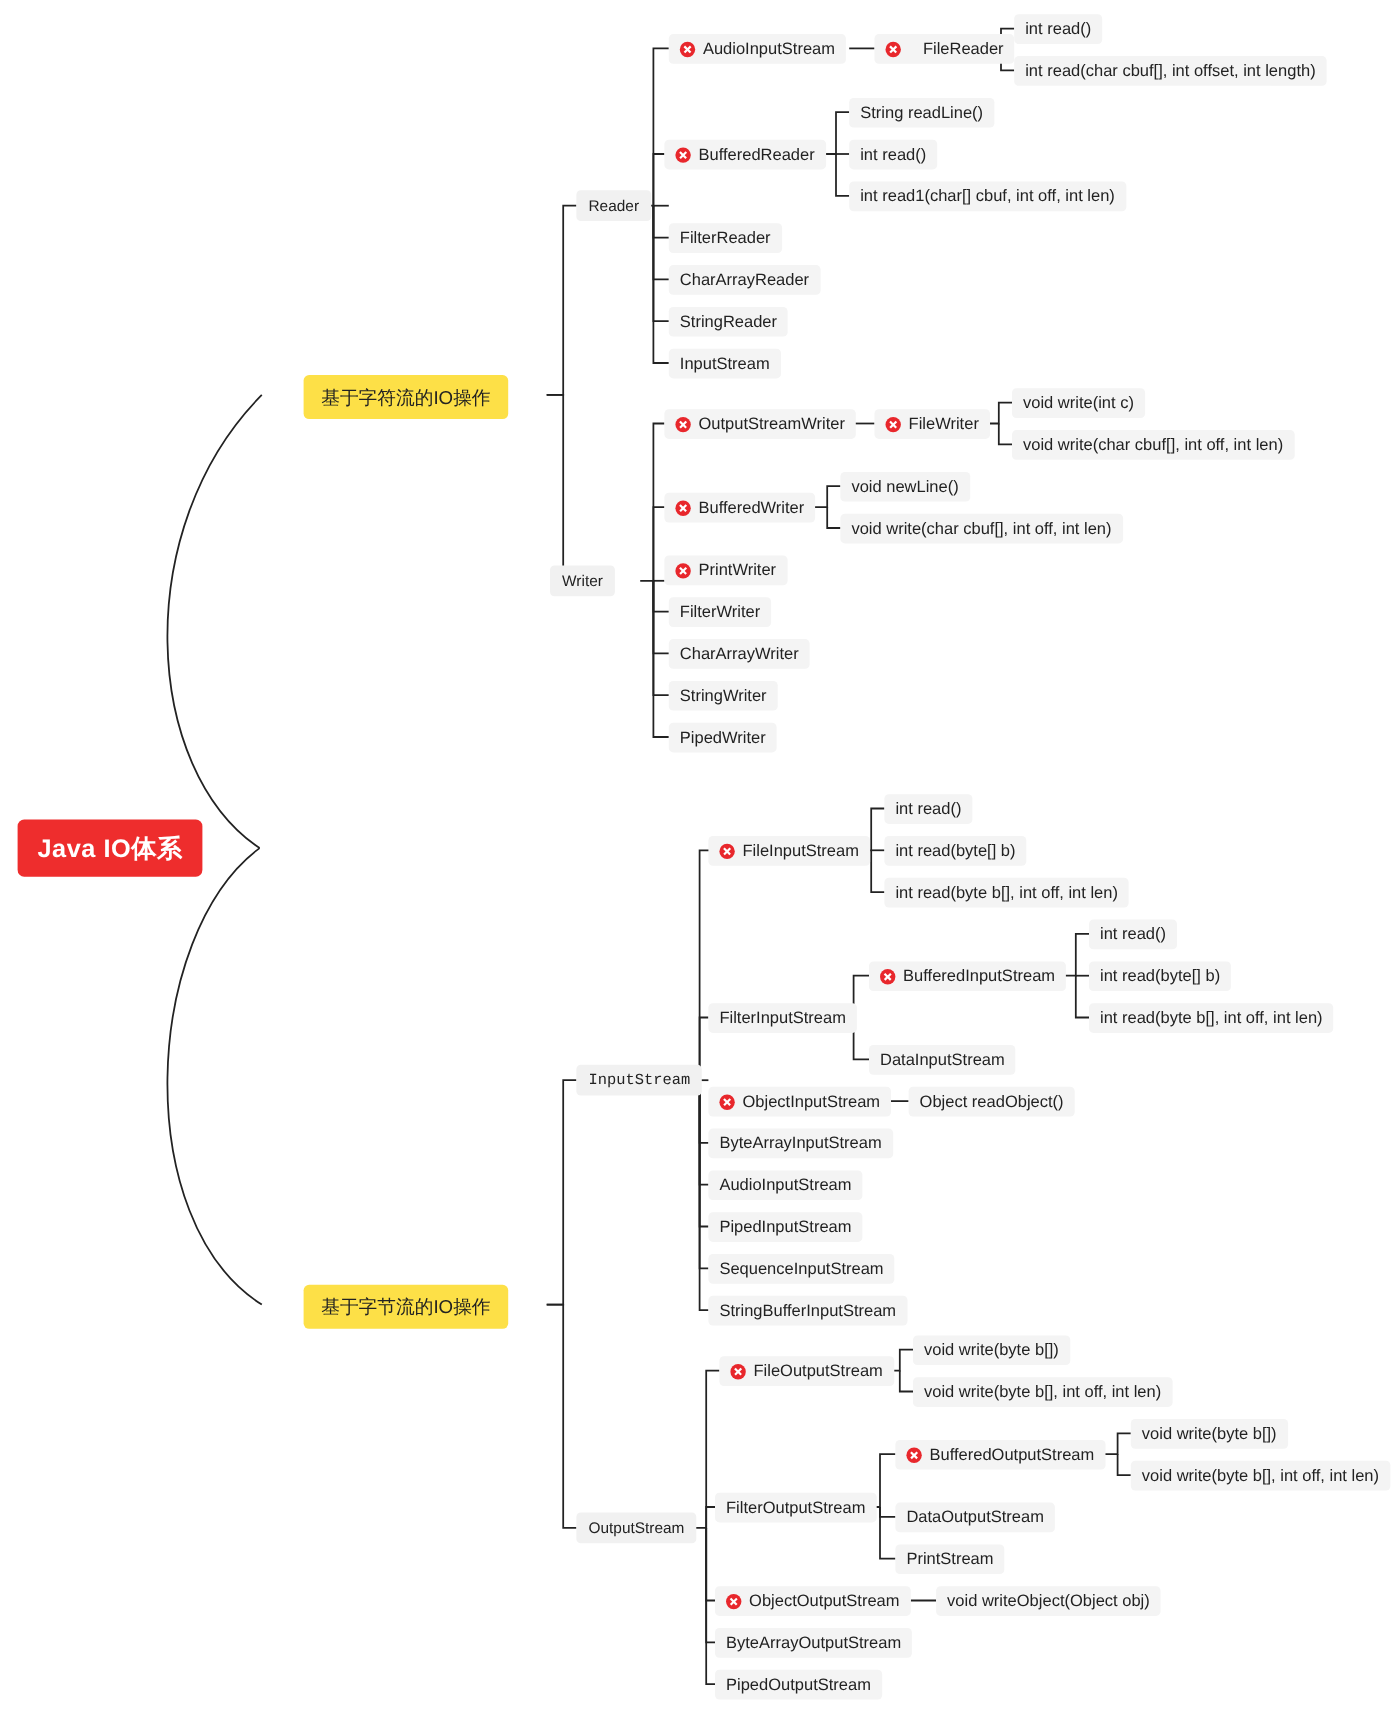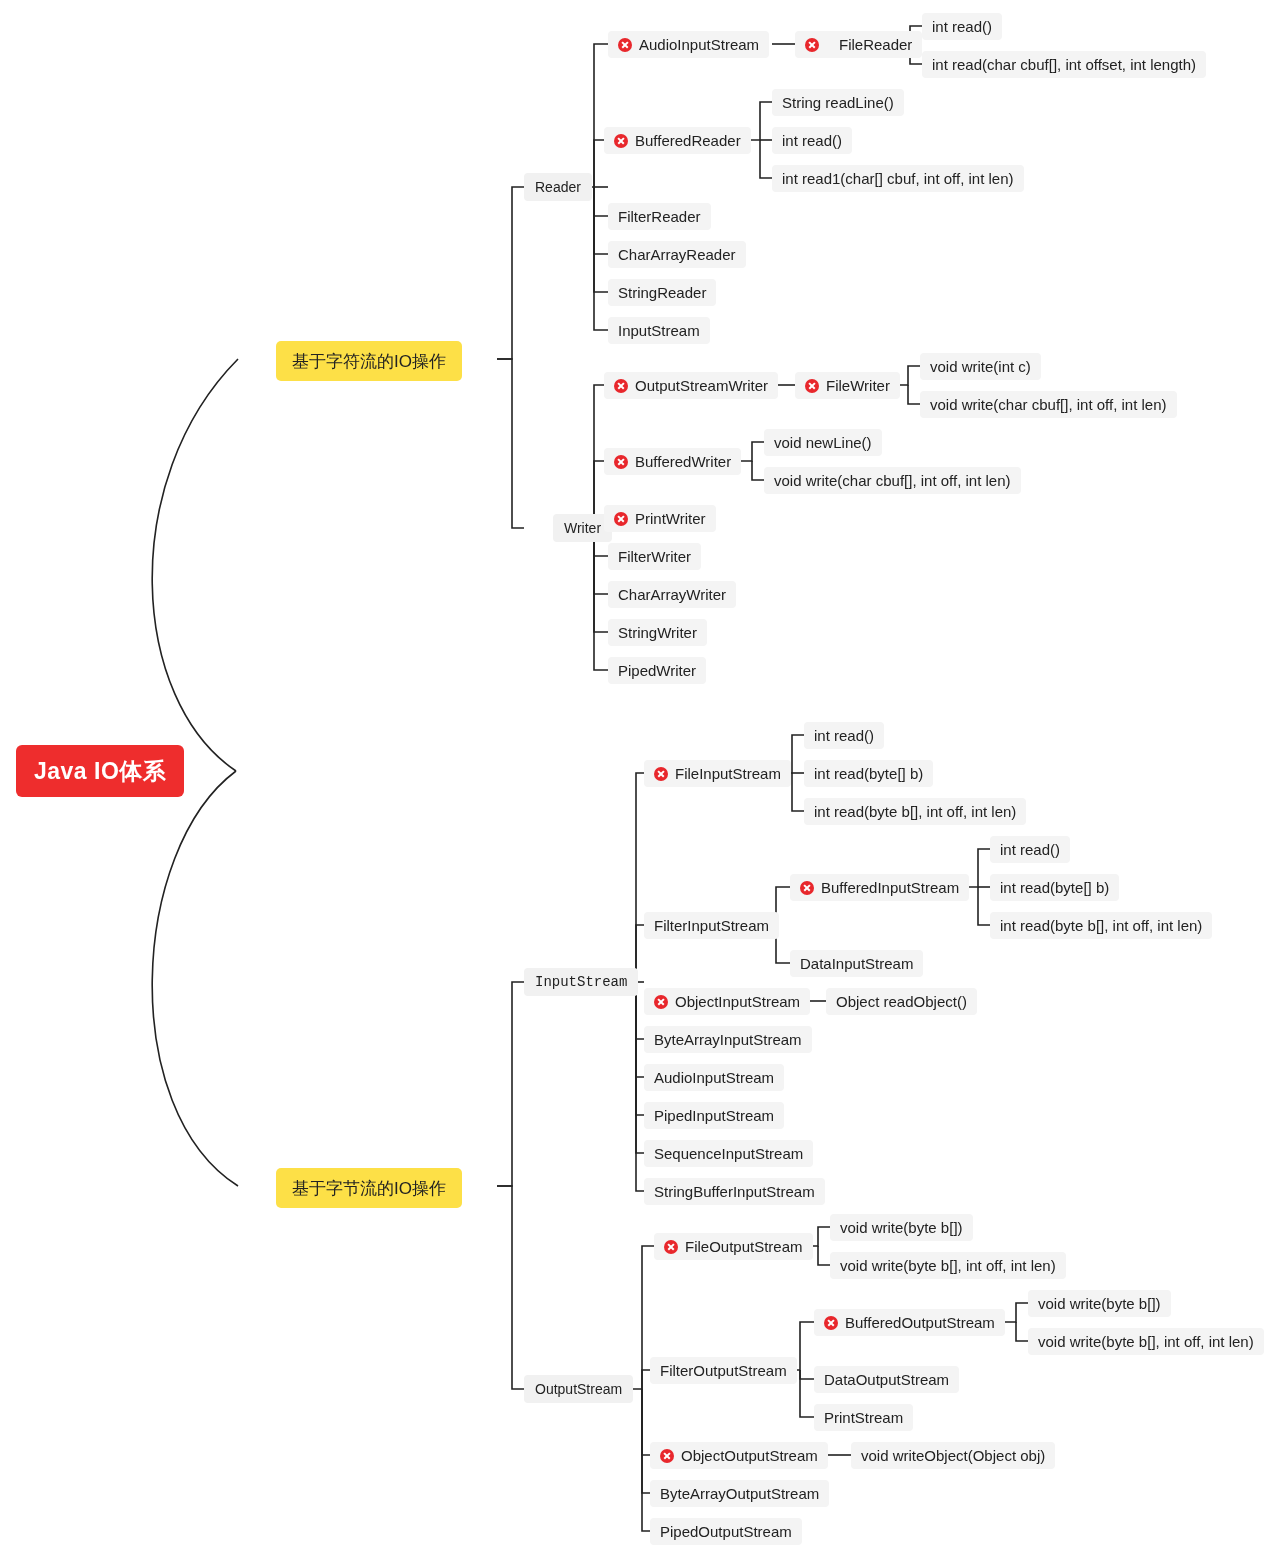--- a/index.html
+++ b/index.html
@@ -245,21 +245,21 @@
   <div class="node cls" style="left:608px; top:241px;">
     <span>CharArrayReader</span>
   </div>
   <div class="node cls" style="left:608px; top:279px;">
     <span>StringReader</span>
   </div>
   <div class="node cls" style="left:608px; top:317px;">
     <span>InputStream</span>
   </div>
 
-  <div class="node lvl2" style="left:553px; top:514px;">
+  <div class="node lvl2" style="left:500px; top:514px;">
     <span>Writer</span>
   </div>
 
   <div class="node cls" style="left:604px; top:372px;">
     <span class="icon-x"></span>
     <span>OutputStreamWriter</span>
   </div>
   <div class="node cls" style="left:795px; top:372px;">
     <span class="icon-x"></span>
     <span>FileWriter</span>

